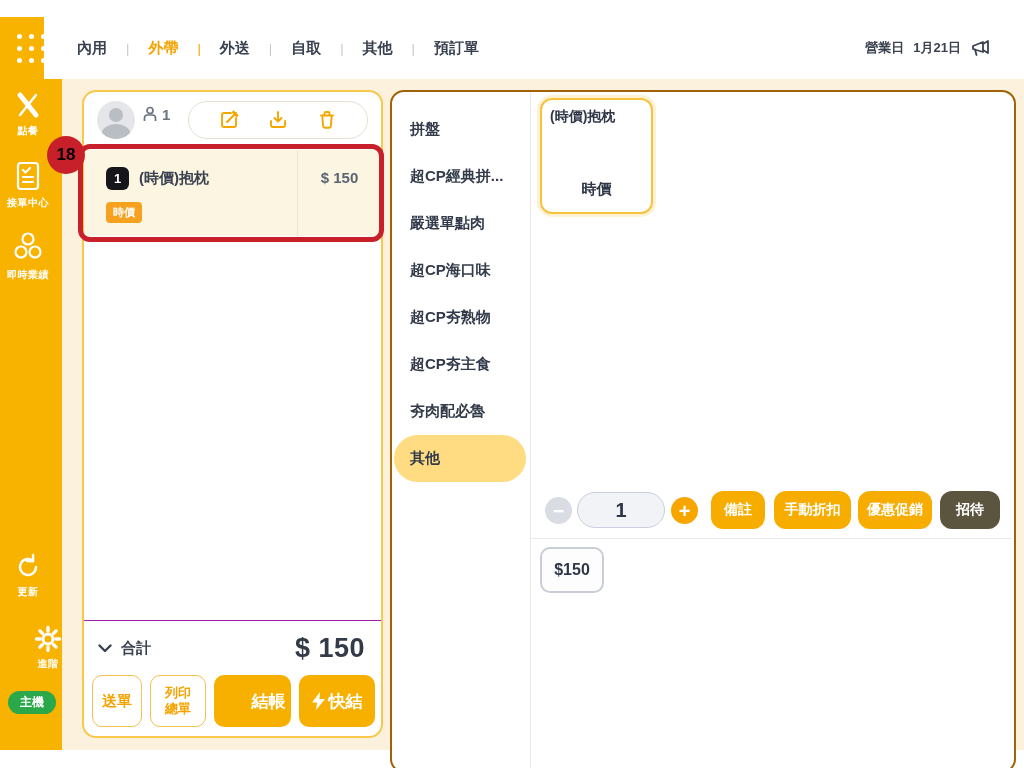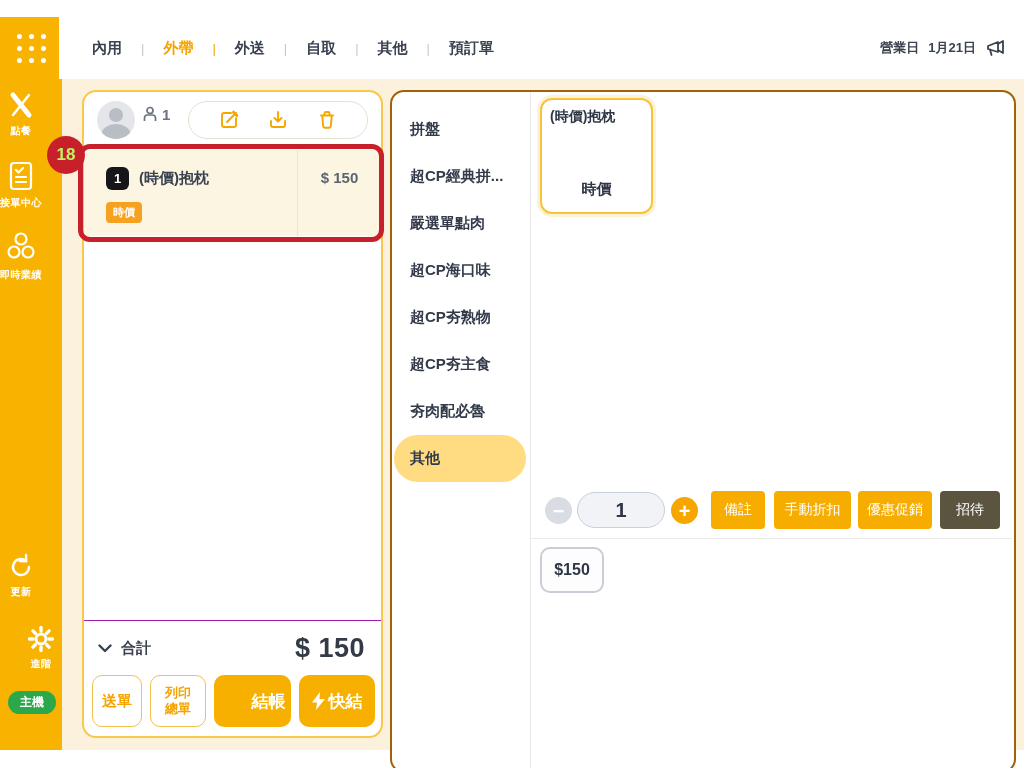--- a/index.html
+++ b/index.html
@@ -5,27 +5,27 @@
   * { margin:0; padding:0; box-sizing:border-box; }
   html,body { width:1024px; height:768px; background:#ffffff; font-family:"Liberation Sans", sans-serif; }
   .stage { position:relative; width:1024px; height:768px; overflow:hidden; background:#ffffff; }
 
   
   .sidebar { position:absolute; left:0; top:17px; width:62px; height:733px; background:#F8B301; }
   .grid-btn { position:absolute; left:0; top:0; width:62px; height:62px; display:flex; align-items:center; justify-content:center; }
   .dots { position:relative; width:29px; height:29px; }
   .dots::before { content:""; position:absolute; left:0; top:0; width:5px; height:5px; border-radius:50%; background:#fff;
     box-shadow: 12px 0 0 #fff, 24px 0 0 #fff, 0 12px 0 #fff, 12px 12px 0 #fff, 24px 12px 0 #fff, 0 24px 0 #fff, 12px 24px 0 #fff, 24px 24px 0 #fff; }
-  .nav-item { position:absolute; left:0; width:42px; display:flex; flex-direction:column; align-items:center; gap:4px; color:#fff; }
+  .nav-item { position:absolute; left:7px; width:42px; display:flex; flex-direction:column; align-items:center; gap:4px; color:#fff; }
   .nav-item .lbl { font-size:10px; font-weight:700; letter-spacing:0.5px; white-space:nowrap; }
   .host-pill { position:absolute; left:8px; top:674px; width:48px; height:23px; background:#2BA84A; border-radius:12px;
     color:#fff; font-size:12px; font-weight:700; display:flex; align-items:center; justify-content:center; }
 
   
-  .topbar { position:absolute; left:59px; top:17px; width:962px; height:62px; background:#ffffff; display:flex; align-items:center; }
+  .topbar { position:absolute; left:44px; top:17px; width:962px; height:62px; background:#ffffff; display:flex; align-items:center; }
   .tabs { display:flex; align-items:center; gap:19px; margin-left:33px; }
   .tab { font-size:15px; font-weight:700; color:#3A4150; cursor:pointer; white-space:nowrap; }
   .tab.active { color:#F5A300; }
   .tab-sep { font-size:13px; color:#C4C8CE; font-weight:400; }
   .tab-sep.active { color:#F5A300; }
   .topbar-right { margin-left:auto; margin-right:14px; display:flex; align-items:center; gap:9px; }
   .bizday { font-size:13px; font-weight:700; color:#3A4150; white-space:nowrap; }
 
   
   .content { position:absolute; left:62px; top:79px; width:962px; height:671px; background:#FBF1DC; }
@@ -80,36 +80,36 @@
   .prod-name { position:absolute; left:8px; top:8px; font-size:14px; font-weight:700; color:#2F3747; }
   .prod-price-lbl { position:absolute; left:0; bottom:13px; width:100%; text-align:center; font-size:15px; font-weight:700; color:#2F3747; }
 
   .stepper-row { position:absolute; left:138px; top:398px; right:0; height:40px; }
   .step-minus { position:absolute; left:15px; top:7px; width:27px; height:27px; border-radius:50%; background:#D9DDE3;
     color:#fff; font-size:20px; font-weight:700; display:flex; align-items:center; justify-content:center; cursor:pointer; line-height:0; }
   .qty-pill { position:absolute; left:47px; top:2px; width:88px; height:36px; border-radius:18px; background:#F1F3F7;
     border:1.5px solid #C9CFDB; display:flex; align-items:center; justify-content:center; font-size:20px; font-weight:700; color:#2F3747; }
   .step-plus { position:absolute; left:141px; top:7px; width:27px; height:27px; border-radius:50%; background:#F7A600;
     color:#fff; font-size:20px; font-weight:700; display:flex; align-items:center; justify-content:center; cursor:pointer; line-height:0; }
-  .act-btn { position:absolute; top:1px; height:38px; border:none; border-radius:4px; background:#F7AC00; color:#fff;
-    font-size:14px; font-weight:400; display:flex; align-items:center; justify-content:center; cursor:pointer; white-space:nowrap; }
+  .act-btn { position:absolute; top:1px; height:38px; border:none; border-radius:12px; background:#F7AC00; color:#fff;
+    font-size:14px; font-weight:700; display:flex; align-items:center; justify-content:center; cursor:pointer; white-space:nowrap; }
   .act-note { left:181px; width:54px; }
   .act-discount { left:244px; width:77px; }
   .act-promo { left:328px; width:74px; }
   .act-treat { left:410px; width:60px; background:#5B5540; }
   .h-divider { position:absolute; left:138px; top:446px; right:2px; height:1px; background:#E9E9E9; }
   .price-opt { position:absolute; left:148px; top:455px; width:64px; height:46px; background:#FDFDFD;
     border:2px solid #C9CDD5; border-radius:10px; display:flex; align-items:center; justify-content:center;
     font-size:16px; font-weight:800; color:#2F3747; cursor:pointer; }
 
   
   .annot-rect { position:absolute; left:78px; top:144px; width:306px; height:98px; border:5px solid #C8202A;
     border-radius:12px; z-index:50; pointer-events:none; }
   .annot-badge { position:absolute; left:47px; top:136px; width:38px; height:38px; border-radius:50%; background:#C8202A;
-    color:#bef264; font-size:17px; font-weight:700; display:flex; align-items:center; justify-content:center; z-index:51; }
+    color:#000000; font-size:17px; font-weight:700; display:flex; align-items:center; justify-content:center; z-index:51; }
 
   svg { display:block; }
 </style>
 </head>
 <body>
 
 <div class="stage">
 
   <div class="sidebar">
     <div class="grid-btn">

